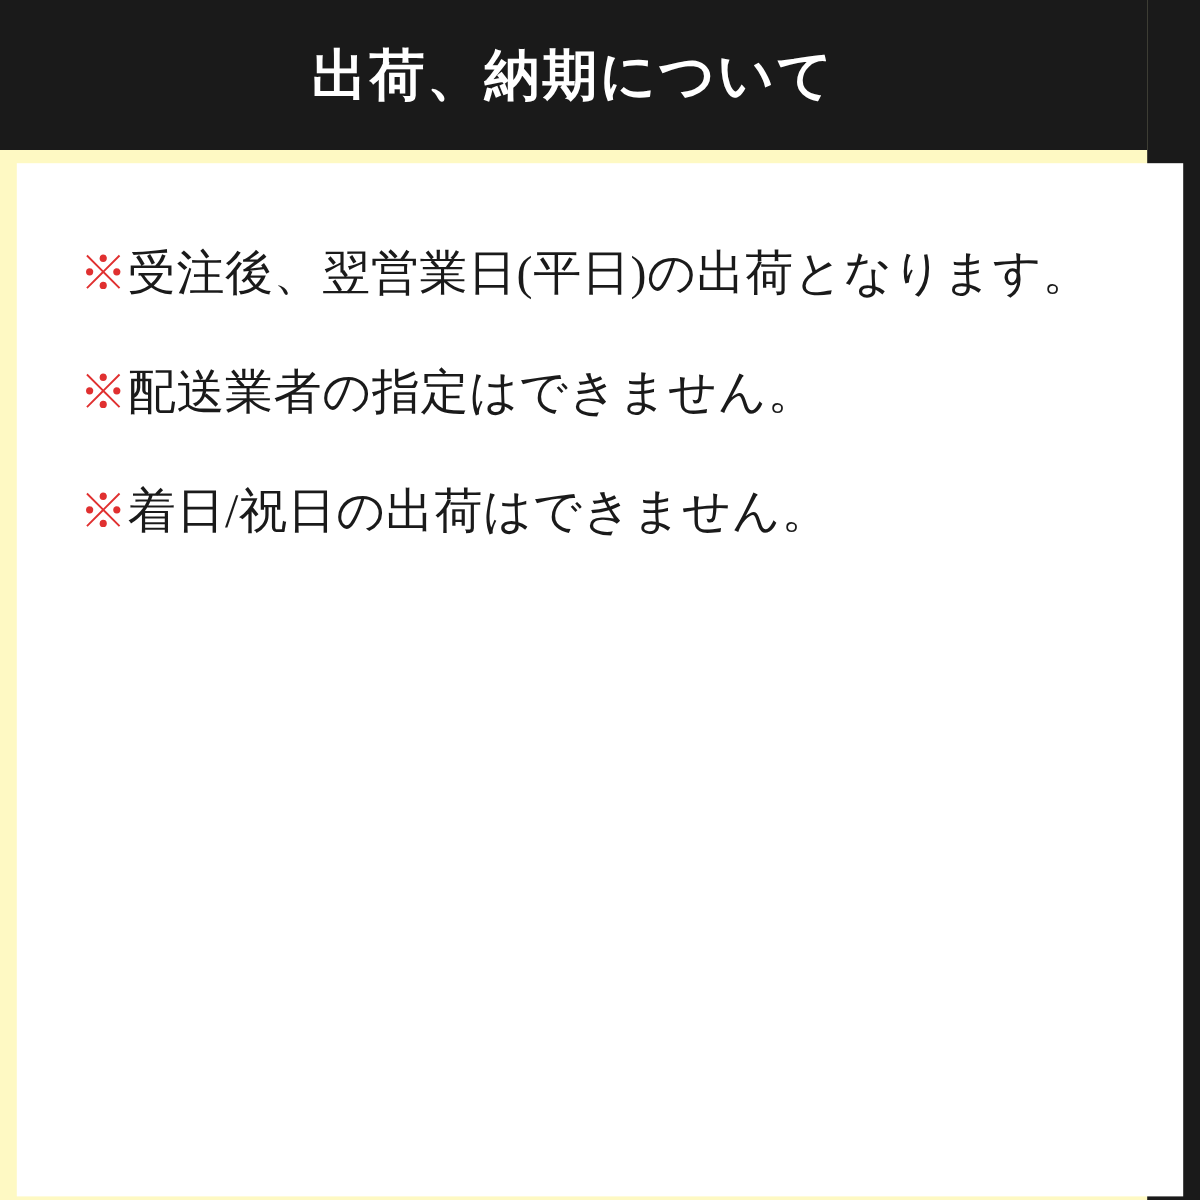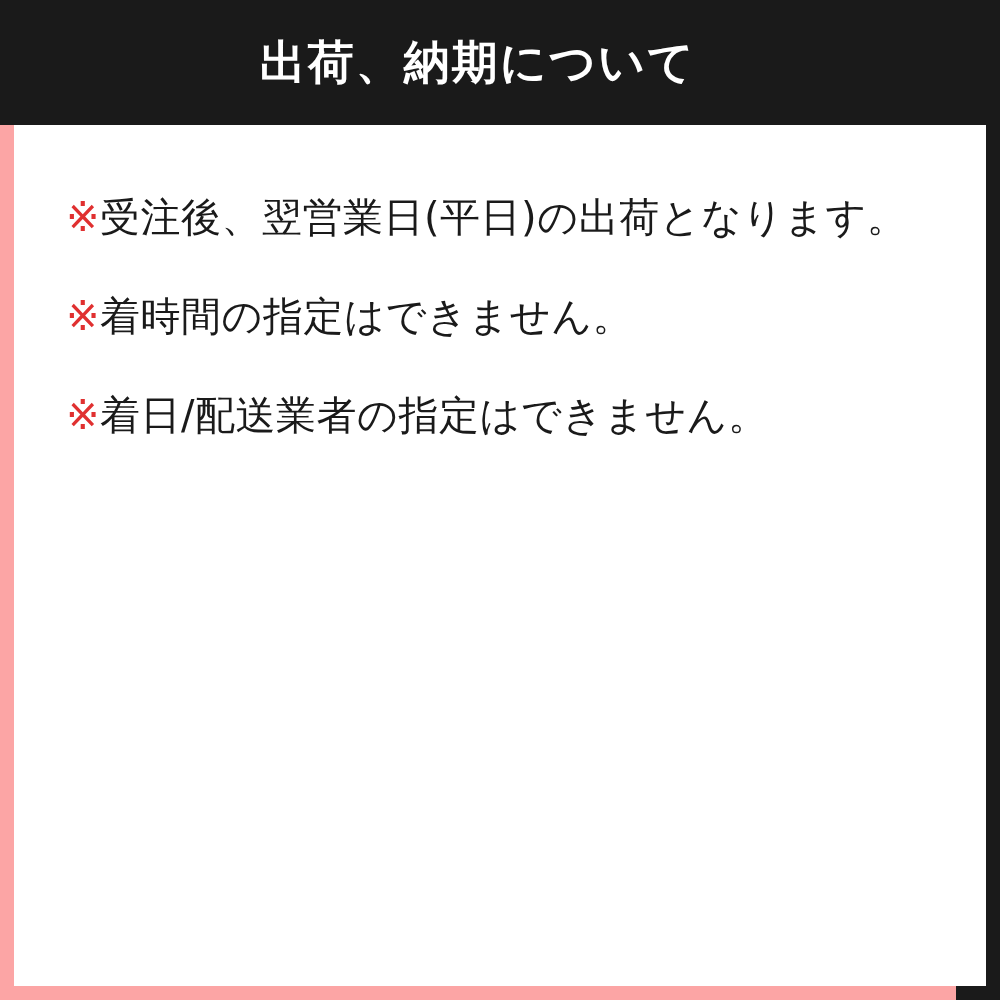--- a/index.html
+++ b/index.html
@@ -10,47 +10,48 @@
     width: 1000px;
     height: 1000px;
     background: #1a1a1a;
     font-family: "DejaVu Sans", "Liberation Sans", sans-serif;
     overflow: hidden;
   }
   .page {
     position: relative;
     width: 956px;
     height: 1000px;
-    background: #fca5a5;
+    background: #fef9c3;
     box-sizing: border-box;
   }
   .title-bar {
     height: 125px;
     display: flex;
     align-items: center;
     justify-content: center;
     background: #1a1a1a;
   }
   .title-text {
     color: #ffffff;
     font-size: 46px;
     font-weight: bold;
     letter-spacing: 2px;
     line-height: 1.2;
     text-align: center;
   }
   .content-panel {
     position: absolute;
     left: 14px;
-    top: 125px;
+    top: 136px;
     width: 972px;
     height: 861px;
     background: #ffffff;
     box-sizing: border-box;
     padding: 60px 52px 15px 52px;
+    font-family: Liberation Serif, serif;
   }
   .notice-list {
     margin: 0;
     padding: 0;
     list-style: none;
   }
   .notice-item {
     display: block;
     font-size: 40px;
     line-height: 1.62;
@@ -81,24 +82,24 @@
 
   <div class="content-panel">
     <ul class="notice-list">
 
       <li class="notice-item">
         <span class="mark">※</span><span class="body">受注後、翌営業日(平日)の出荷となります。</span>
       </li>
 
 
       <li class="notice-item">
-        <span class="mark">※</span><span class="body">着時間の指定はできません。</span>
+        <span class="mark">※</span><span class="body">配送業者の指定はできません。</span>
       </li>
 
       <li class="notice-item">
-        <span class="mark">※</span><span class="body">着日/配送業者の指定はできません。</span>
+        <span class="mark">※</span><span class="body">着日/祝日の出荷はできません。</span>
       </li>
 
 
     </ul>
   </div>
 
 </div>
 
 </body></html>

